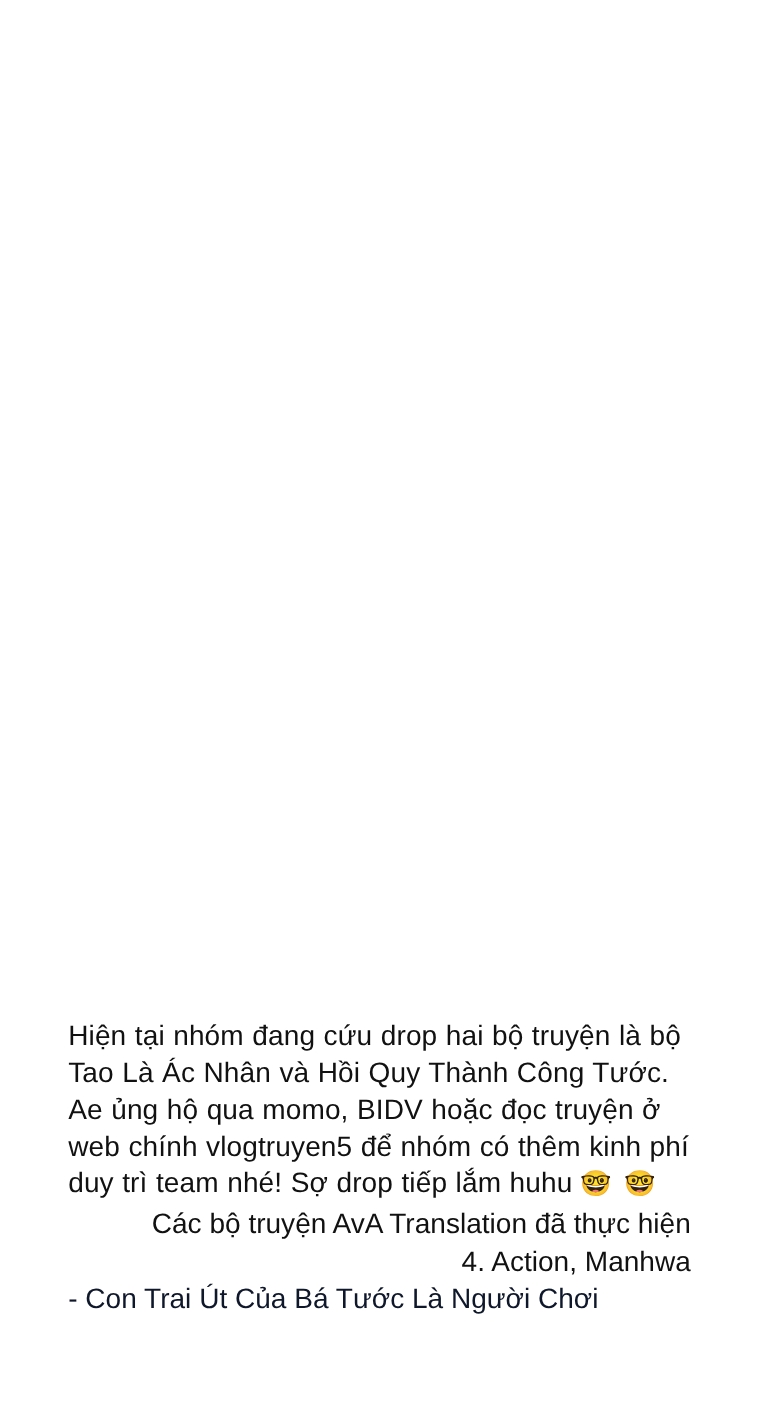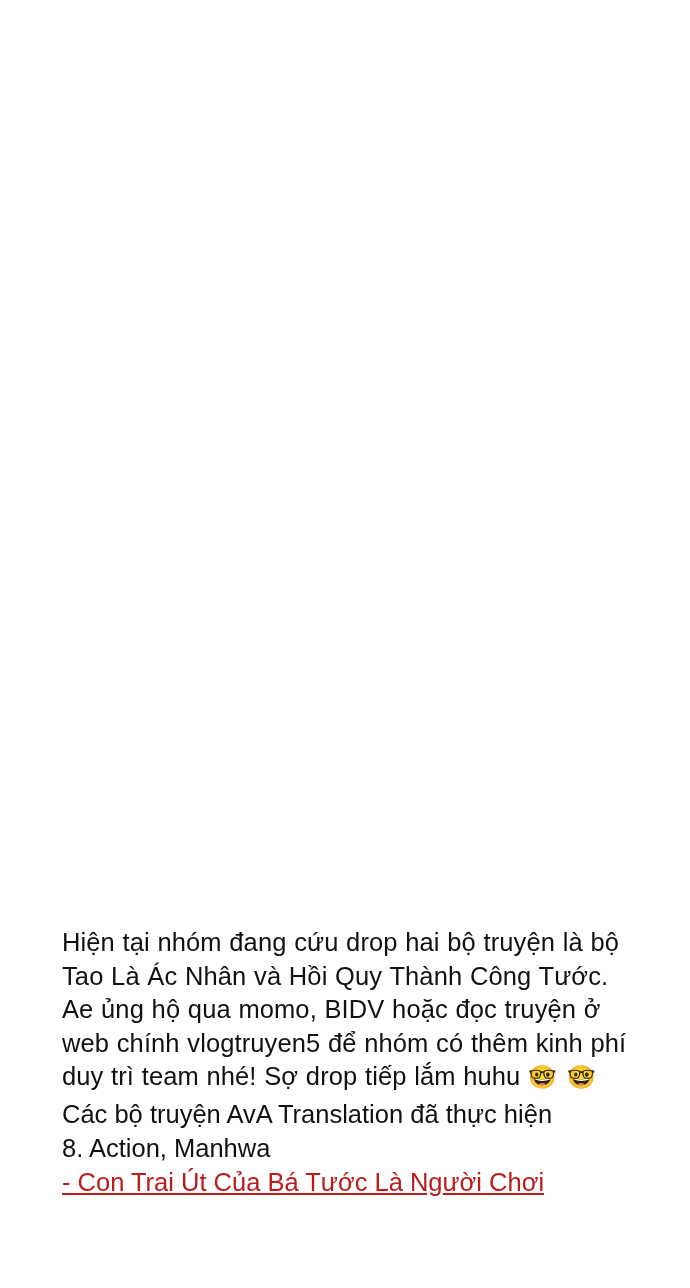--- a/index.html
+++ b/index.html
@@ -48,45 +48,45 @@
   .emoji {
     font-size: 23px;
     letter-spacing: 2px;
   }
   .line {
     font-size: 25.5px;
     line-height: 34px;
     color: #111111;
     margin: 0;
     white-space: normal;
+    text-align: right;
   }
   .list-line {
     font-size: 25.5px;
     line-height: 34px;
-    color: #b91c1c;
+    color: #0f172a;
     margin: 0;
-    text-decoration: underline;
   }
   .clip-bottom {
     overflow: hidden;
   }
 </style>
 </head>
 <body>
 
 <div id="page">
 
   <div class="blank-area"></div>
 
   <div class="text-block clip-bottom">
 
     <p class="para main"><span>Hiện tại nhóm đang cứu drop hai bộ truyện là bộ Tao Là Ác Nhân và Hồi Quy Thành Công Tước. Ae ủng hộ qua momo, BIDV hoặc đọc truyện ở web chính vlogtruyen5 để nhóm có thêm kinh phí duy trì team nhé! Sợ drop tiếp lắm huhu</span> <span class="emoji">🤓 🤓</span></p>
 
     <p class="line">Các bộ truyện AvA Translation đã thực hiện</p>
 
-    <p class="line">8. Action, Manhwa</p>
+    <p class="line">4. Action, Manhwa</p>
 
     <p class="list-line">- Con Trai Út Của Bá Tước Là Người Chơi</p>
 
 
   </div>
 
 </div>
 
 </body></html>

